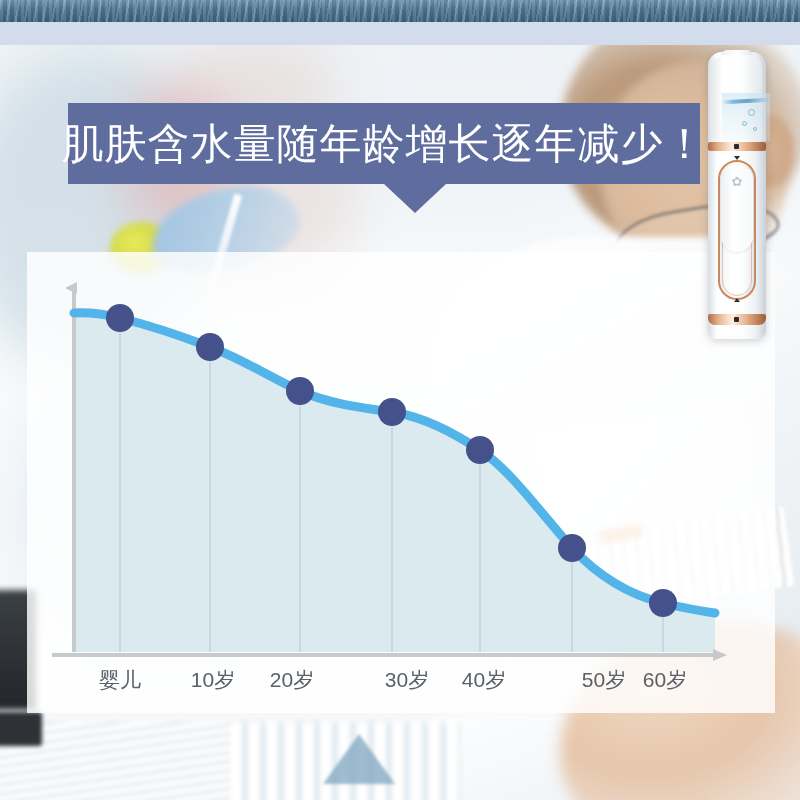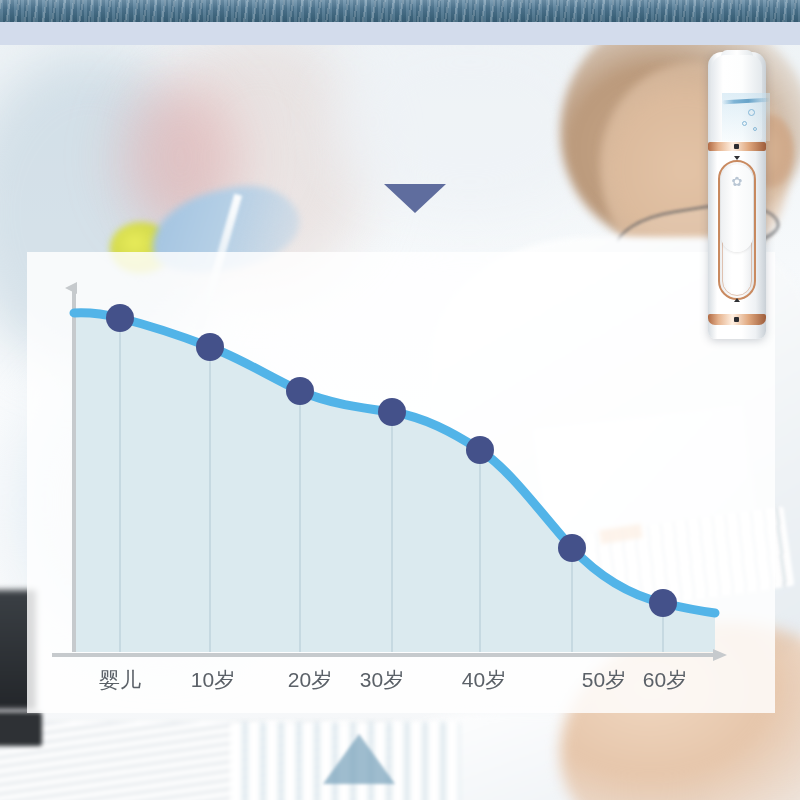--- a/index.html
+++ b/index.html
@@ -357,20 +357,23 @@
     <div class="shoulder-right"></div>
     <div class="bench"></div>
     <div class="glassware"></div>
     <div class="flask-tri"></div>
     <div class="screen-dark"></div>
   </div>
 
   <div class="top-texture"></div>
   <div class="top-light-band"></div>
 
+  <div class="banner">
+    <span class="banner-text">肌肤含水量随年龄增长逐年减少！</span>
+  </div>
   <div class="banner-arrow"></div>
 
   <div class="chart-card"></div>
 
   <svg class="chart-svg" width="800" height="800" viewBox="0 0 800 800">
     <defs>
       <marker id="arrow-up" markerWidth="12" markerHeight="12" refX="6" refY="9" orient="auto" markerUnits="userSpaceOnUse">
         <path d="M6 0 L12 12 L0 12 Z" fill="#c6cacd"></path>
       </marker>
       <marker id="arrow-right" markerWidth="14" markerHeight="12" refX="0" refY="6" orient="auto" markerUnits="userSpaceOnUse">
@@ -419,22 +422,22 @@
       <circle cx="392" cy="412" r="14" fill="#44518a"></circle>
       <circle cx="480" cy="450" r="14" fill="#44518a"></circle>
       <circle cx="572" cy="548" r="14" fill="#44518a"></circle>
       <circle cx="663" cy="603" r="14" fill="#44518a"></circle>
     </g>
   </svg>
 
   <div class="xlabels">
     <div class="xlabel" style="left:120px">婴儿</div>
     <div class="xlabel" style="left:213px">10岁</div>
-    <div class="xlabel" style="left:310px">20岁</div>
-    <div class="xlabel" style="left:382px">30岁</div>
+    <div class="xlabel" style="left:292px">20岁</div>
+    <div class="xlabel" style="left:407px">30岁</div>
     <div class="xlabel" style="left:484px">40岁</div>
     <div class="xlabel" style="left:604px">50岁</div>
     <div class="xlabel" style="left:665px">60岁</div>
   </div>
 
   <div class="product">
     <div class="prod-body"></div>
     <div class="prod-nozzle"></div>
     <div class="prod-cap">
       <div class="prod-water">

